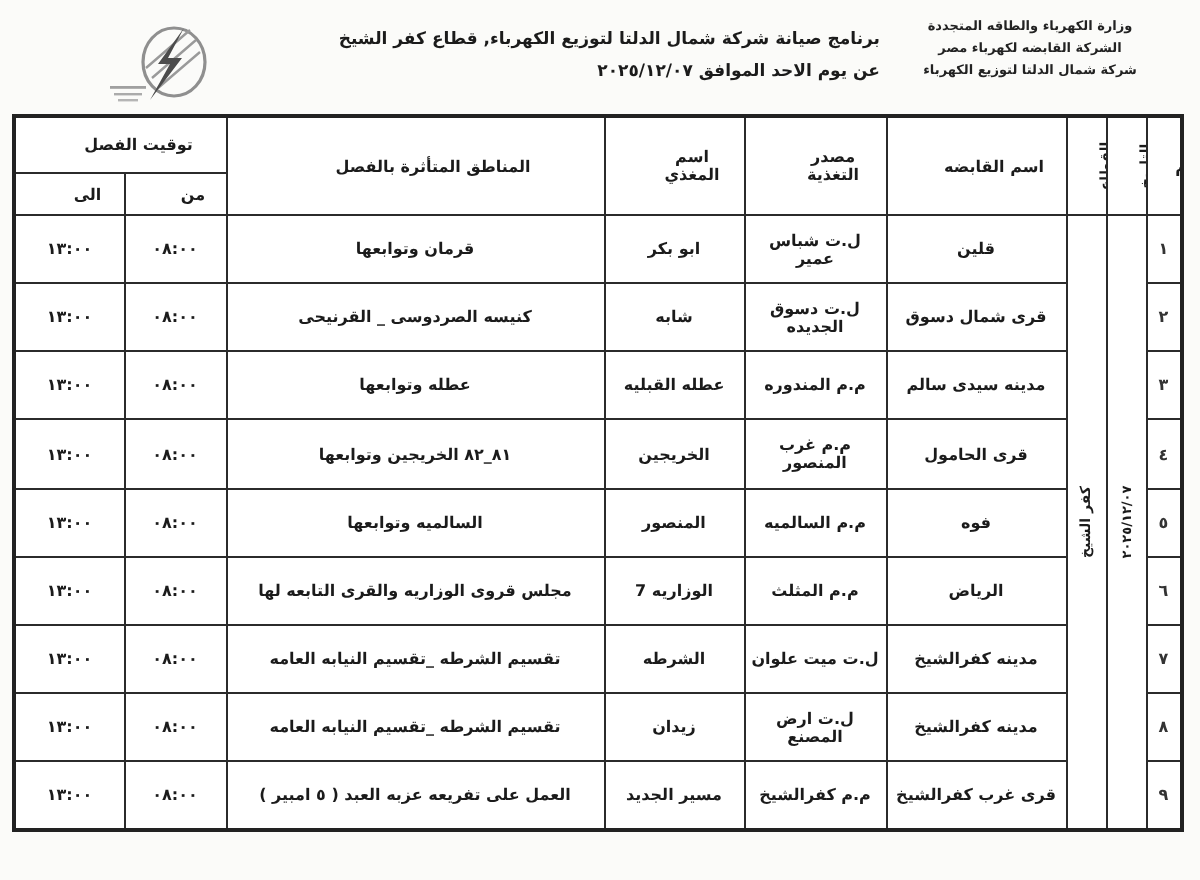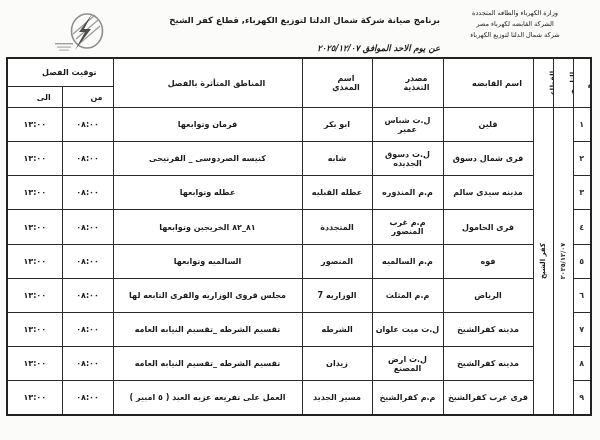--- a/index.html
+++ b/index.html
@@ -10,25 +10,25 @@
     color: #1b1b1b;
     position: relative;
     overflow: hidden;
   }
   .hdr {
     position: absolute; top: 8px; right: 10px; left: 10px;
     display: flex; align-items: flex-start;
   }
   .org {
     width: 150px; text-align: center;
-    font-size: 6.5px; font-weight: normal; line-height: 1.7; color: #222;
+    font-size: 6.5px; font-weight: bold; line-height: 1.7; color: #222;
   }
   .titleblk { flex: 1; padding-top: 7px; }
   .title1 { font-size: 8.5px; font-weight: bold; }
-  .title2 { font-size: 8.5px; font-weight: bold; margin-top: 18px; font-style: italic; }
+  .title2 { font-size: 8.5px; font-weight: bold; margin-top: 6px; }
   .logoblk { width: 140px; display: flex; justify-content: center; padding-top: 2px; }
 
   table.sched {
     position: absolute; top: 57px; right: 8px;
     width: 584px; table-layout: fixed;
     border-collapse: collapse; background: #fff;
     border: 2px solid #222;
   }
   .sched th, .sched td {
     border: 1px solid #2b2b2b;
@@ -147,21 +147,21 @@
       <td>م.م المندوره</td>
       <td>عطله القبليه</td>
       <td class="areas">عطله وتوابعها</td>
       <td class="time">٠٨:٠٠</td>
       <td class="time">١٣:٠٠</td>
     </tr>
     <tr>
       <td class="serial">٤</td>
       <td>قرى الحامول</td>
       <td>م.م غرب المنصور</td>
-      <td>المتجددة</td>
+      <td>الخريجين</td>
       <td class="areas">٨١_٨٢ الخريجين وتوابعها</td>
       <td class="time">٠٨:٠٠</td>
       <td class="time">١٣:٠٠</td>
     </tr>
     <tr>
       <td class="serial">٥</td>
       <td>فوه</td>
       <td>م.م السالميه</td>
       <td>المنصور</td>
       <td class="areas">السالميه وتوابعها</td>

